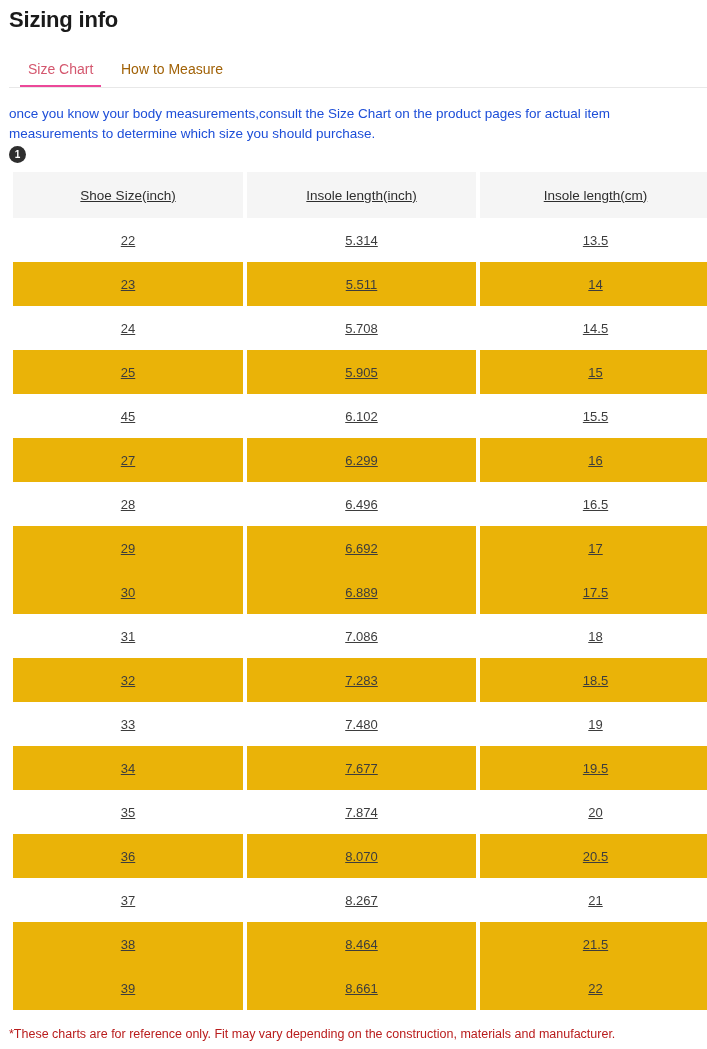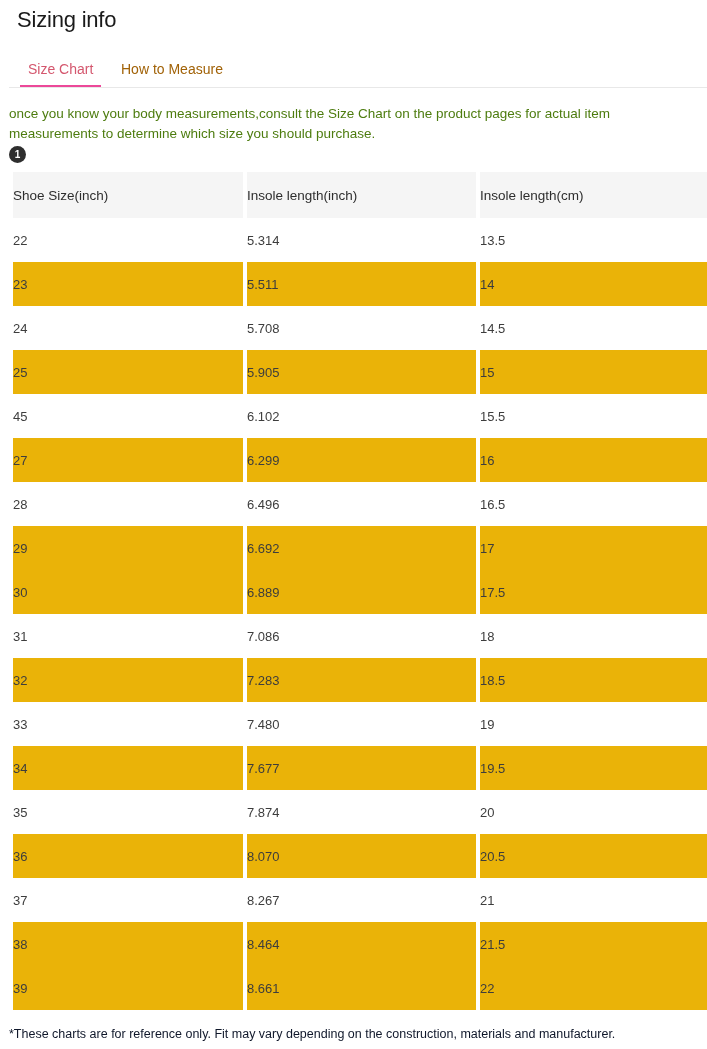--- a/index.html
+++ b/index.html
@@ -14,24 +14,24 @@
     position: relative;
     width: 707px;
     height: 1049px;
     overflow: hidden;
     background: #fff;
   }
 
   
   .page-title {
     position: absolute;
-    left: 17px;
+    left: 9px;
     top: 5px;
     font-size: 22px;
-    font-weight: normal;
+    font-weight: bold;
     color: #1a1a1a;
     letter-spacing: -0.2px;
     line-height: 30px;
   }
 
   
   .tabbar {
     position: absolute;
     left: 9px;
     top: 56px;
@@ -57,21 +57,21 @@
   .tab-how-to    { left: 104px; padding: 0 8px; }
 
   
   .description {
     position: absolute;
     left: 9px;
     top: 104px;
     width: 628px;
     font-size: 13.5px;
     line-height: 20px;
-    color: #4d7c0f;
+    color: #1d4ed8;
   }
 
   
   .step-badge {
     position: absolute;
     left: 9px;
     top: 146px;
     width: 17px;
     height: 17px;
     border-radius: 50%;
@@ -88,27 +88,28 @@
     position: absolute;
     left: 9px;
     top: 172px;
     width: 698px;
     border-collapse: separate;
     border-spacing: 4px 0;
     table-layout: fixed;
   }
   .size-table th,
   .size-table td {
-    text-align: left;
+    text-align: center;
     font-weight: normal;
     font-size: 13px;
     color: #3d3d3d;
     padding: 0;
     height: 44px;
     vertical-align: middle;
+    text-decoration: underline;
   }
   .size-table thead th {
     height: 46px;
     background: #f5f5f5;
     font-size: 13.5px;
     color: #2e2e2e;
   }
   .size-table tbody tr td { background: #ffffff; }
   .size-table tbody tr.shaded td { background: #eab308; }
   .size-table col.c0 { width: 230px; }
@@ -116,21 +117,21 @@
   .size-table col.c2 { width: 231px; }
 
   
   .footer-note {
     position: absolute;
     left: 9px;
     top: 1025px;
     width: 690px;
     font-size: 12.5px;
     line-height: 18px;
-    color: #0f172a;
+    color: #b91c1c;
   }
 </style>
 </head>
 <body>
 
 <div class="page">
 
   <div class="page-title">Sizing info</div>
 
   <div class="tabbar">

